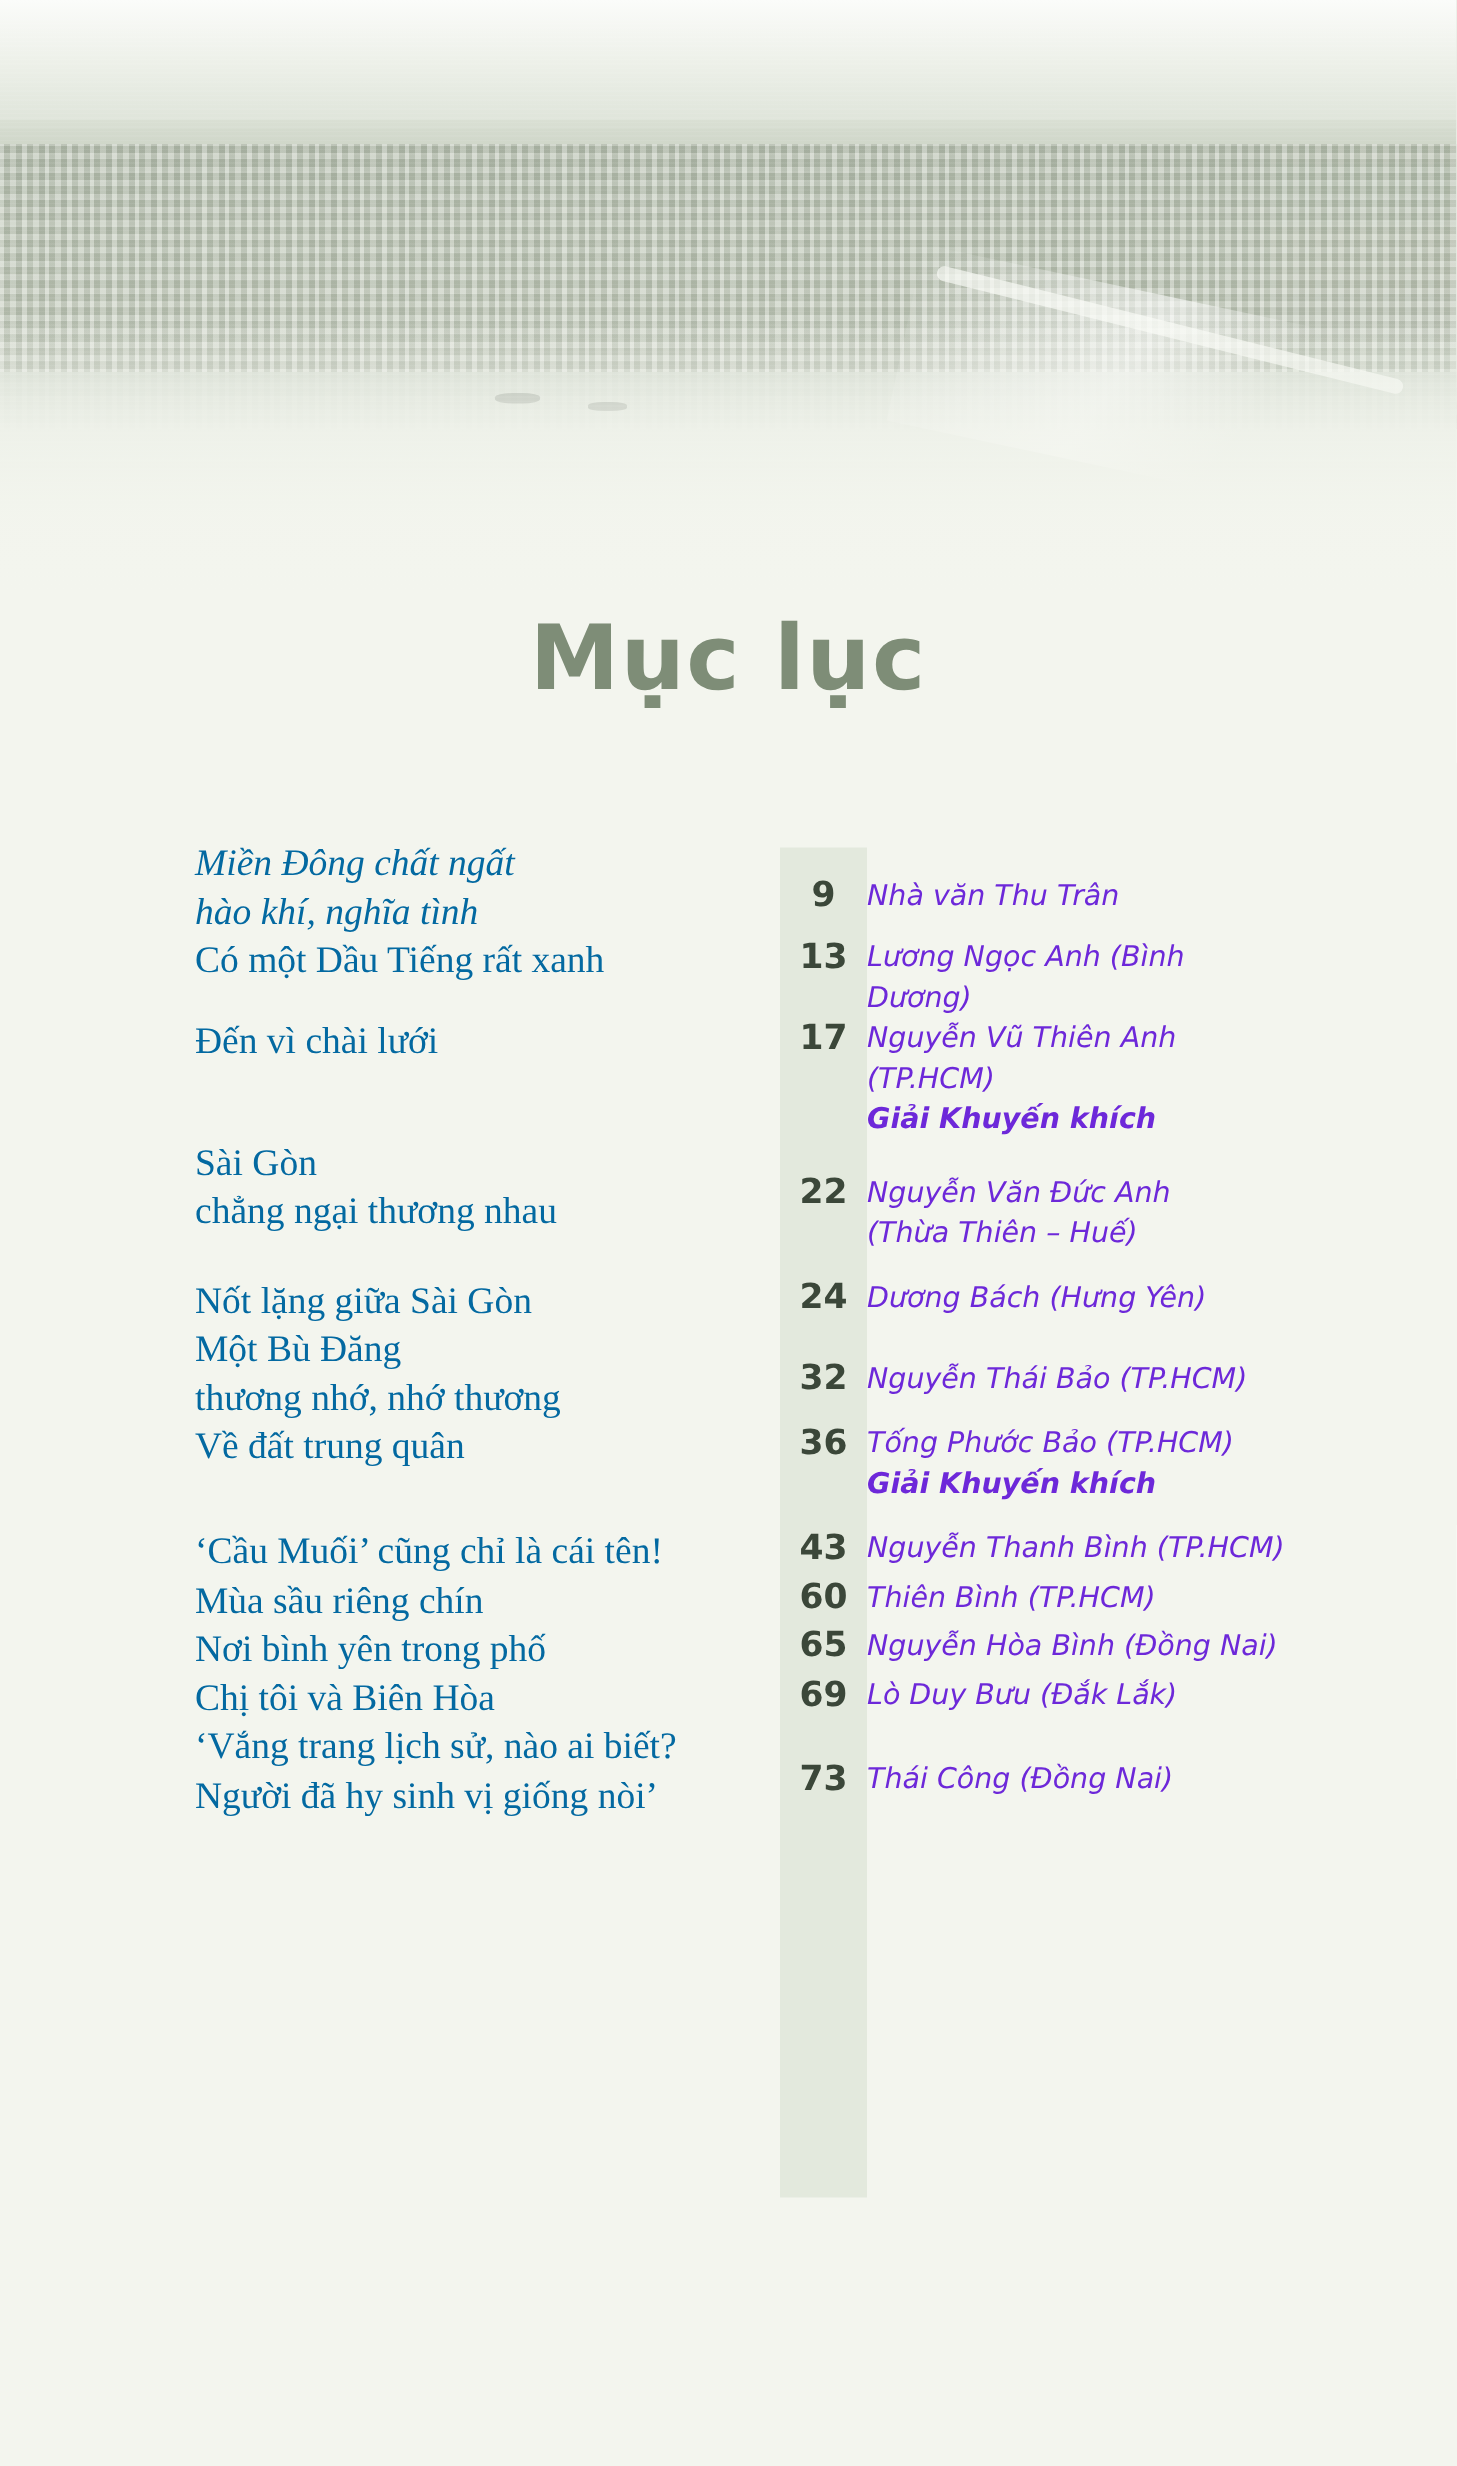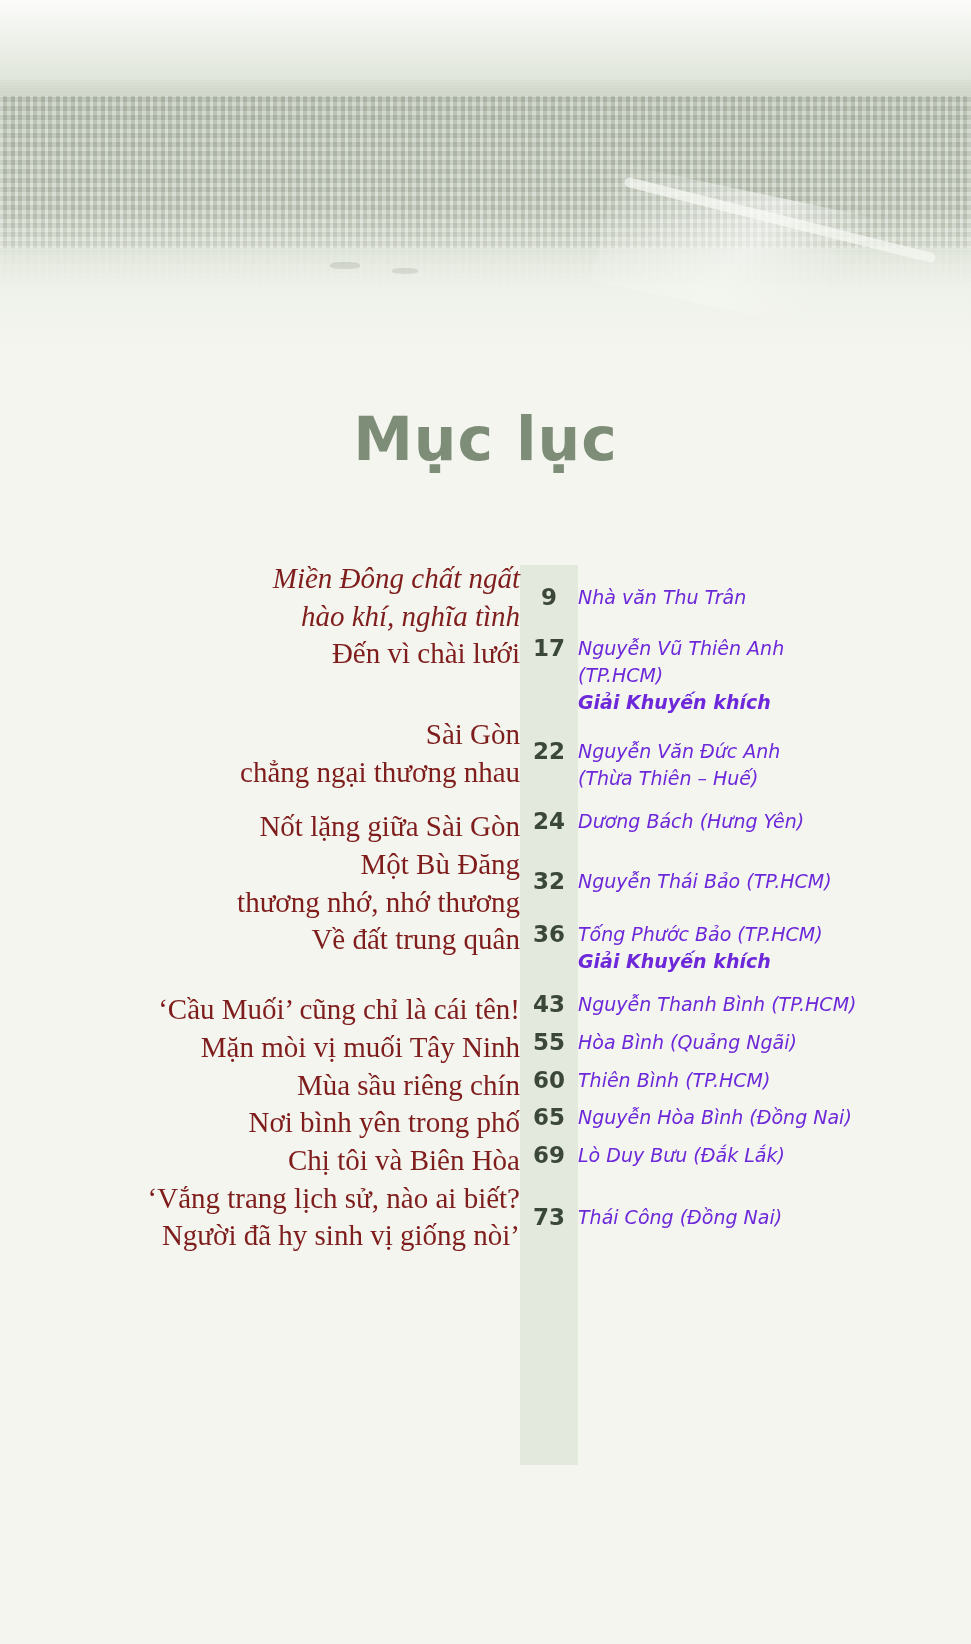--- a/index.html
+++ b/index.html
@@ -142,25 +142,24 @@
     margin-left: 130px;
     width: 730px;
   }
   table.toc-table td {
     vertical-align: top;
     padding: 0;
   }
   .c-title {
     width: 390px;
     font-family: "Liberation Serif", serif;
-    font-size: 29px;
-    color: #7f1d1d;
+    font-size: 25px;
+    color: #0369a1;
     line-height: 1.30;
     padding-bottom: 22px;
-    text-align: right;
   }
   .c-title.italic {
     font-style: italic;
   }
   .c-page {
     width: 58px;
     text-align: center;
     font-family: "DejaVu Sans", sans-serif;
     font-weight: 700;
     font-size: 23px;
@@ -222,20 +221,25 @@
         <td class="c-title italic">
           <span>Miền Đông chất ngất</span><br>
           <span>hào khí, nghĩa tình</span>
         </td>
         <td class="c-page">9</td>
         <td class="c-author">
           <span>Nhà văn Thu Trân</span>
         </td>
       </tr>
 
+      <tr>
+        <td class="c-title">Có một Dầu Tiếng rất xanh</td>
+        <td class="c-page">13</td>
+        <td class="c-author">Lương Ngọc Anh (Bình Dương)</td>
+      </tr>
 
       <tr>
         <td class="c-title">Đến vì chài lưới</td>
         <td class="c-page">17</td>
         <td class="c-author">
           <span>Nguyễn Vũ Thiên Anh (TP.HCM)</span>
           <span class="award">Giải Khuyến khích</span>
         </td>
       </tr>
 
@@ -287,25 +291,20 @@
             <td></td>
           </tr>
 
       <tr>
         <td class="c-title">‘Cầu Muối’ cũng chỉ là cái tên!</td>
         <td class="c-page">43</td>
         <td class="c-author">Nguyễn Thanh Bình (TP.HCM)</td>
       </tr>
 
 
-      <tr>
-        <td class="c-title">Mặn mòi vị muối Tây Ninh</td>
-        <td class="c-page">55</td>
-        <td class="c-author">Hòa Bình (Quảng Ngãi)</td>
-      </tr>
 
       <tr>
         <td class="c-title">Mùa sầu riêng chín</td>
         <td class="c-page">60</td>
         <td class="c-author">Thiên Bình (TP.HCM)</td>
       </tr>
 
       <tr>
         <td class="c-title">Nơi bình yên trong phố</td>
         <td class="c-page">65</td>

